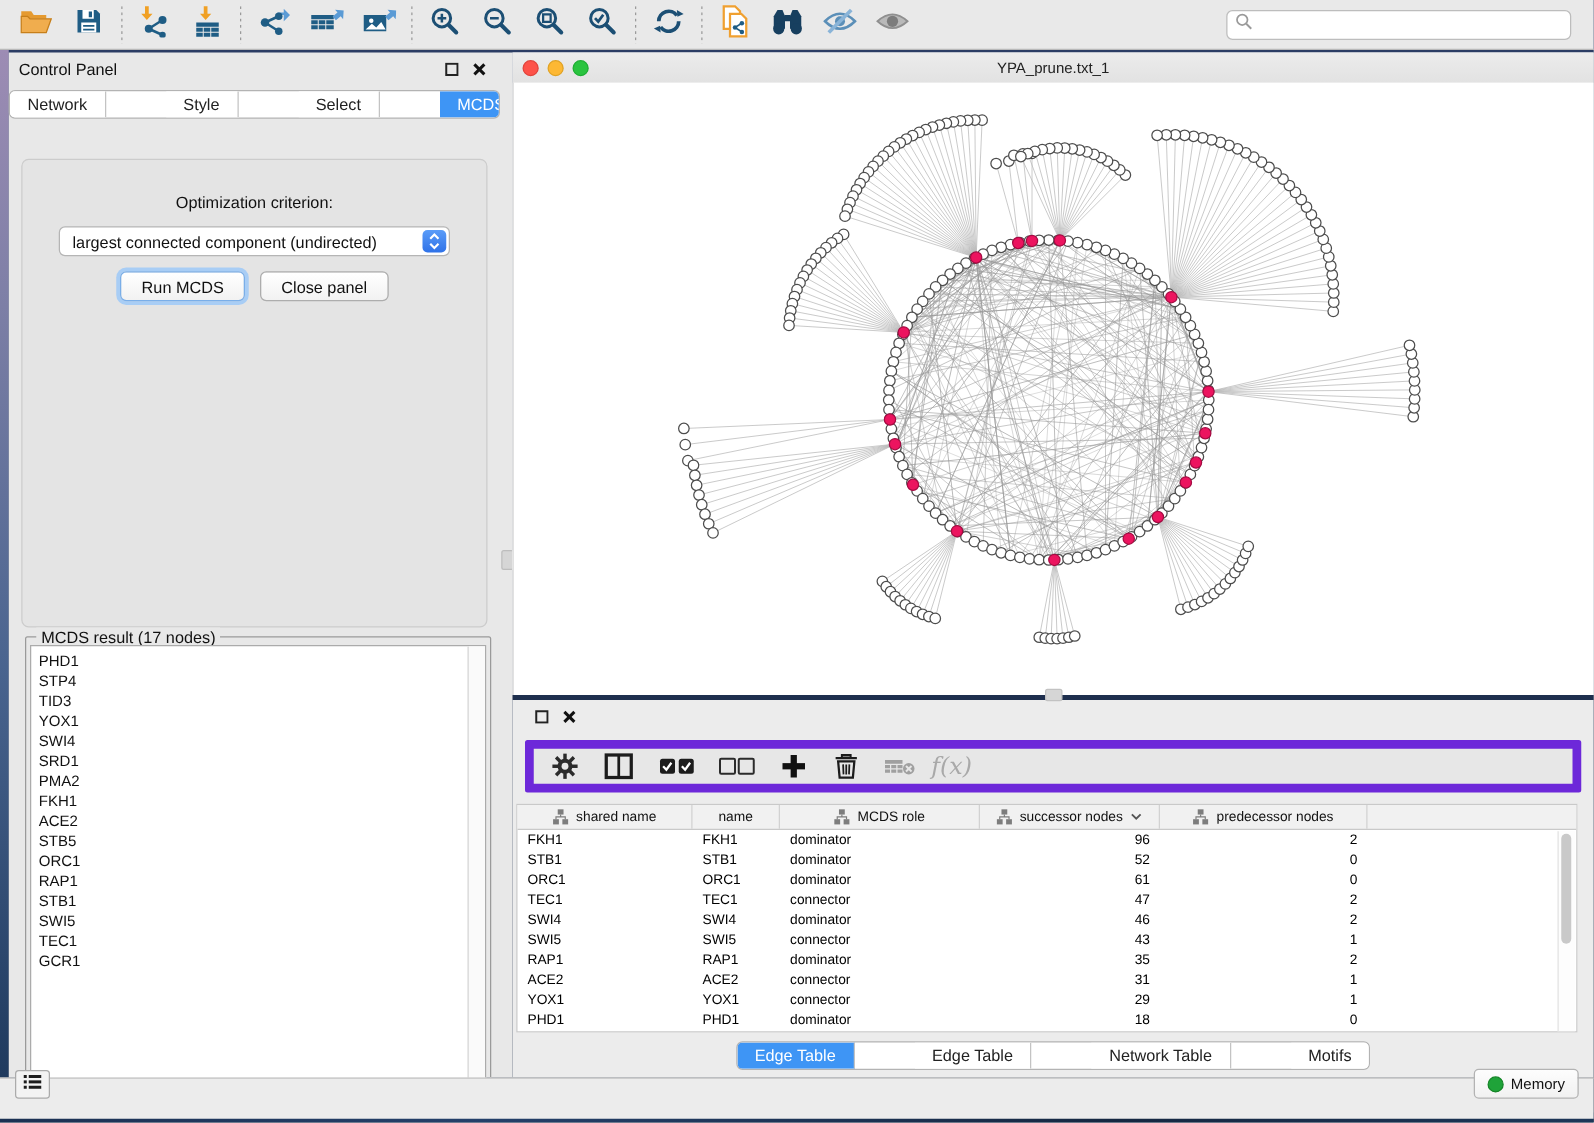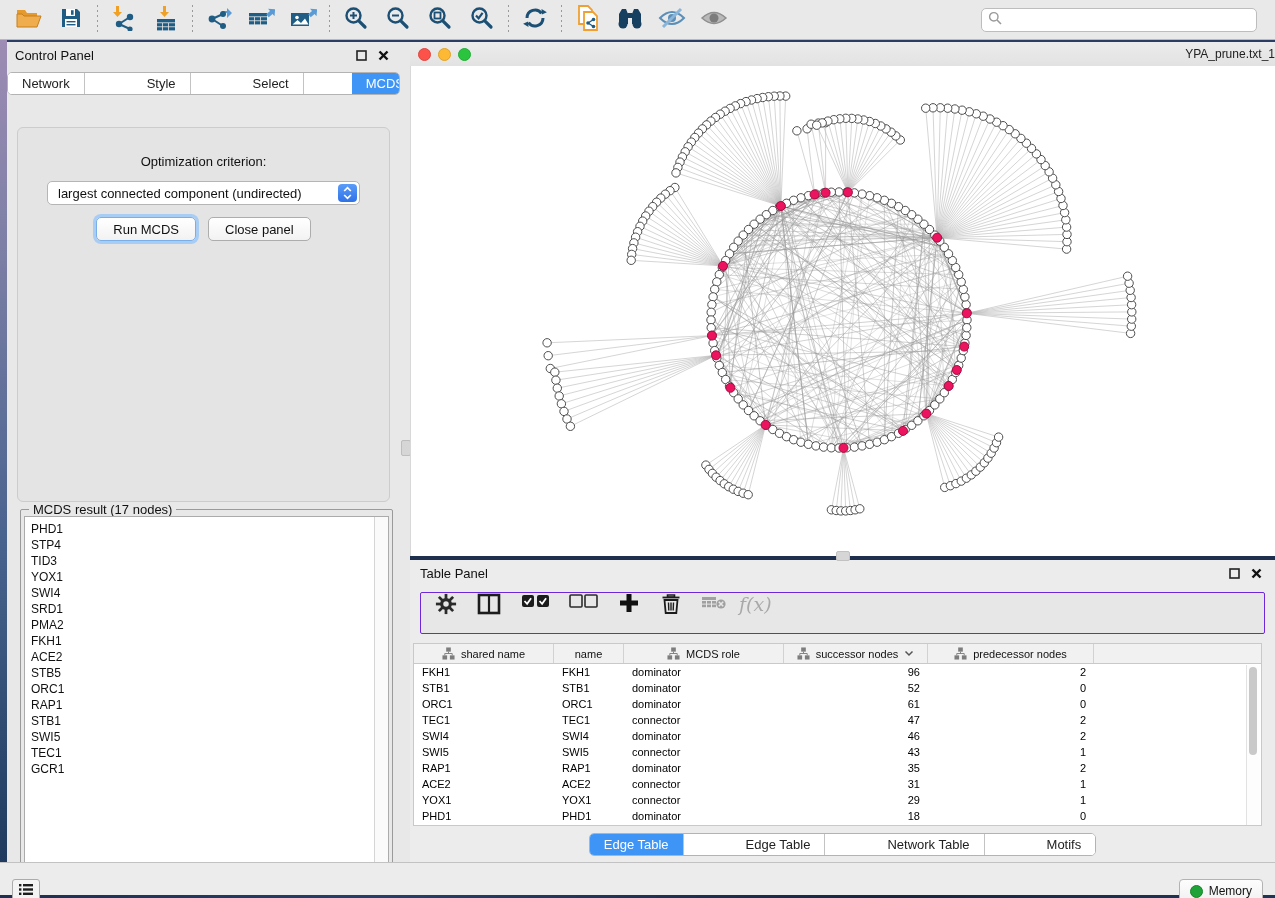--- a/index.html
+++ b/index.html
@@ -53,44 +53,44 @@
   .h-splitter-handle{position:absolute;left:836px;top:551px;width:12px;height:8px;background:#d6d6d6;border:1px solid #c2c2c2;border-radius:2px;z-index:5;}
   
   .network-window{position:absolute;left:410px;top:42px;width:865px;height:514px;background:#fff;}
   .net-titlebar{height:24px;background:linear-gradient(#ececec,#e2e2e2);border-bottom:1px solid #c6c6c6;
        display:flex;align-items:center;position:relative;}
   .traffic{display:flex;gap:7px;margin-left:8px;}
   .light{width:11px;height:11px;border-radius:50%;}
   .light.red{background:#fd5249;border:0.5px solid #e0443c;}
   .light.yellow{background:#fdb834;border:0.5px solid #e0a325;}
   .light.green{background:#2ac43f;border:0.5px solid #1fae34;}
-  .net-title{position:absolute;left:0;right:0;text-align:right;font-size:12px;color:#222;}
+  .net-title{position:absolute;left:0;right:0;text-align:center;font-size:12px;color:#222;}
   .net-canvas{position:absolute;left:0;top:24px;width:865px;height:490px;background:#fff;border-left:1px solid #d8d8d8;box-sizing:border-box;}
   
   .table-panel{position:absolute;left:410px;top:560px;width:865px;height:302px;background:#ececec;box-sizing:border-box;}
   .tp-titlebar{height:26px;display:flex;align-items:center;padding:0 10px;font-size:13px;color:#111;}
-  .tp-toolbar{margin:6px 10px 0 10px;height:42px;background:#e7e7e7;border:1px solid #6d28d9;border-radius:2px;
-       display:flex;align-items:flex-start;padding-left:14px;box-sizing:border-box;}
+  .tp-toolbar{margin:6px 10px 0 10px;height:42px;background:#e7e7e7;border:7px solid #6d28d9;border-radius:2px;
+       display:flex;align-items:center;padding-left:14px;box-sizing:border-box;}
   .tpi{display:flex;align-items:center;justify-content:center;margin-right:10px;}
   .fx-label{font-family:"DejaVu Serif",serif;font-style:italic;font-size:19px;color:#a9a9a9;margin-left:2px;}
   .data-table{position:absolute;left:3px;top:83px;width:849px;background:#fff;border:1px solid #c9c9c9;box-sizing:border-box;}
   .thead{display:flex;height:20px;background:#f1f1f1;border-bottom:1px solid #c9c9c9;box-sizing:border-box;}
   .th{display:flex;align-items:center;justify-content:center;gap:6px;font-size:11px;color:#111;
       border-right:1px solid #d2d2d2;box-sizing:border-box;position:relative;}
   .tbody{height:161px;position:relative;}
   .tr{display:flex;height:16px;line-height:16px;font-size:11px;color:#000;}
   .td{box-sizing:border-box;padding:0 8px;overflow:hidden;white-space:nowrap;}
   .td.num{text-align:right;}
   .c1{width:140px;} .c2{width:70px;} .c3{width:160px;} .c4{width:144px;} .c5{width:166px;} .cfill{flex:1;border-right:none;}
   .tbl-scroll{position:absolute;right:1px;top:21px;width:13px;height:160px;background:#fdfdfd;border-left:1px solid #e2e2e2;}
   .tbl-thumb{position:absolute;left:2px;top:2px;width:8px;height:88px;background:#c9c9c9;border-radius:4px;}
   .tp-tabs{position:absolute;left:0;width:865px;top:273px;display:flex;justify-content:center;}
   
   .status-bar{position:absolute;left:0;top:862px;width:1275px;height:28px;background:#ececec;border-top:1px solid #c2c2c2;
-       display:flex;align-items:flex-start;box-sizing:border-box;padding:16px 12px;}
+       display:flex;align-items:flex-end;box-sizing:border-box;padding:16px 12px;}
   .list-btn{width:26px;height:21px;border:1px solid #ababab;border-radius:3px;background:#f3f3f3;
        display:flex;align-items:center;justify-content:center;}
   .memory-btn{margin-left:auto;height:22px;border:1px solid #b3b3b3;border-radius:4px;background:linear-gradient(#fdfdfd,#f1f1f1);
        display:flex;align-items:center;gap:6px;padding:0 10px;font-size:12px;color:#111;}
   .memory-dot{width:11px;height:11px;border-radius:50%;background:#1fa339;border:1px solid #158527;}
 </style>
 </head>
 <body>
 
 <div class="desktop-strip-left"></div>
@@ -1032,21 +1032,20 @@
           <circle cx="537.7" cy="319.9" r="4.5" fill="#ec145f" stroke="#a50b42" stroke-width="1"></circle>
           <circle cx="492.0" cy="364.9" r="4.5" fill="#ec145f" stroke="#a50b42" stroke-width="1"></circle>
           <circle cx="319.4" cy="321.8" r="4.5" fill="#ec145f" stroke="#a50b42" stroke-width="1"></circle>
         </g>
       </svg>
   </div>
 </div>
 
 <div class="table-panel">
   <div class="tp-titlebar">
-    <span class="panel-title">Table Panel</span>
     <span class="winbtn">
         <svg width="11" height="11" viewBox="0 0 11 11">
           <rect x="1" y="1" width="9" height="9" fill="none" stroke="#222" stroke-width="1.6"></rect>
         </svg>
       </span>
     <span class="winbtn">
         <svg width="11" height="11" viewBox="0 0 11 11">
           <line x1="1.5" y1="1.5" x2="9.5" y2="9.5" stroke="#111" stroke-width="2.4"></line>
           <line x1="9.5" y1="1.5" x2="1.5" y2="9.5" stroke="#111" stroke-width="2.4"></line>
         </svg>

